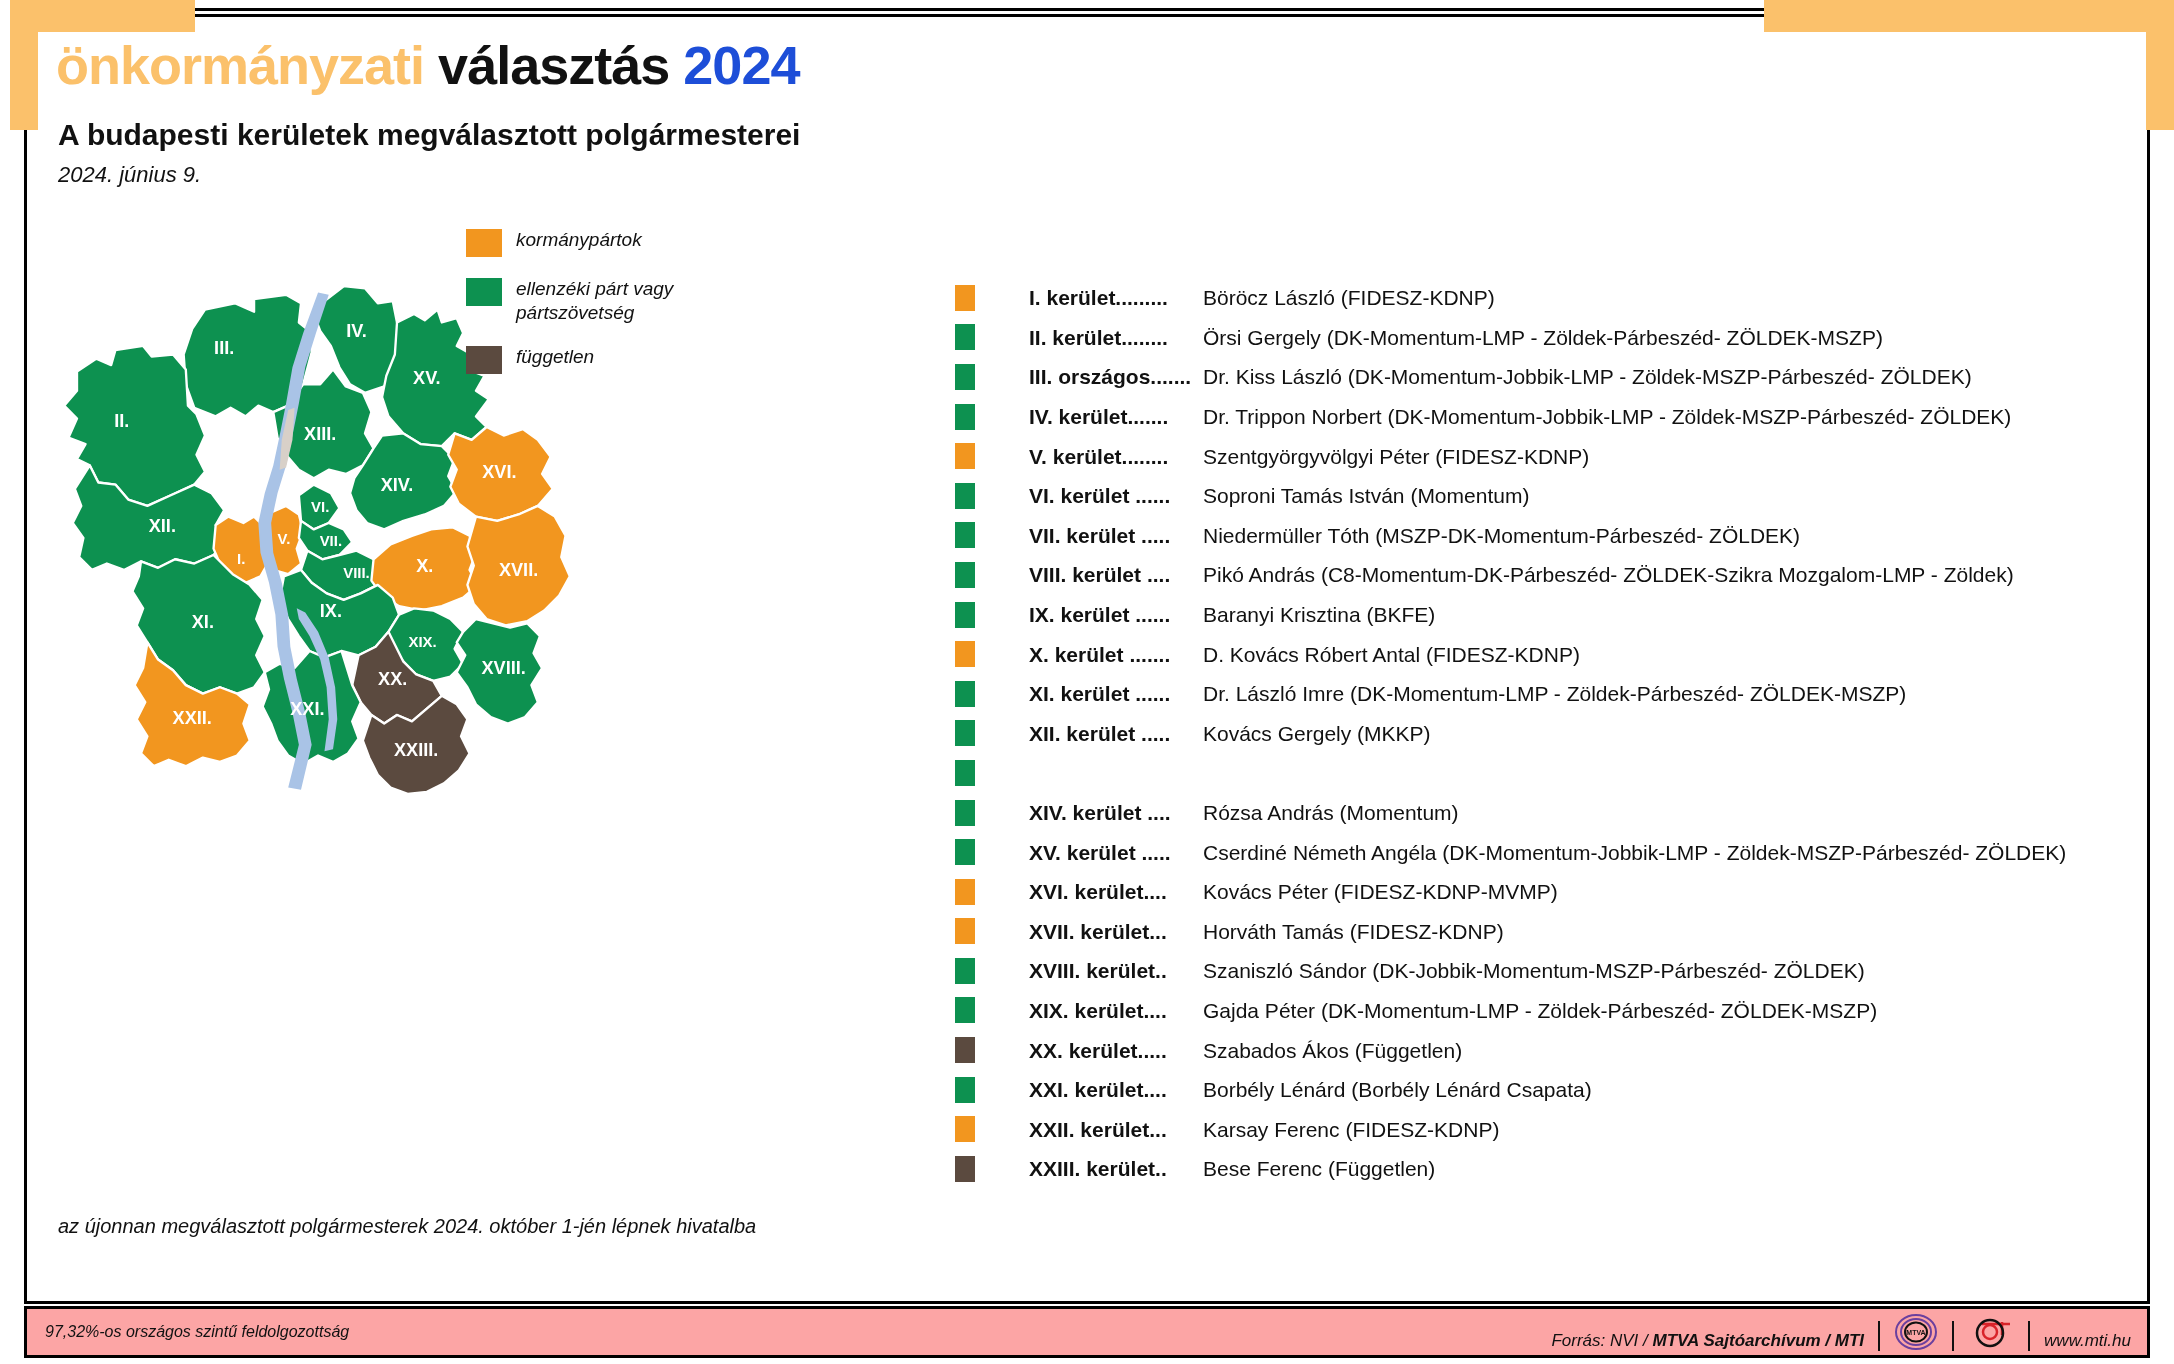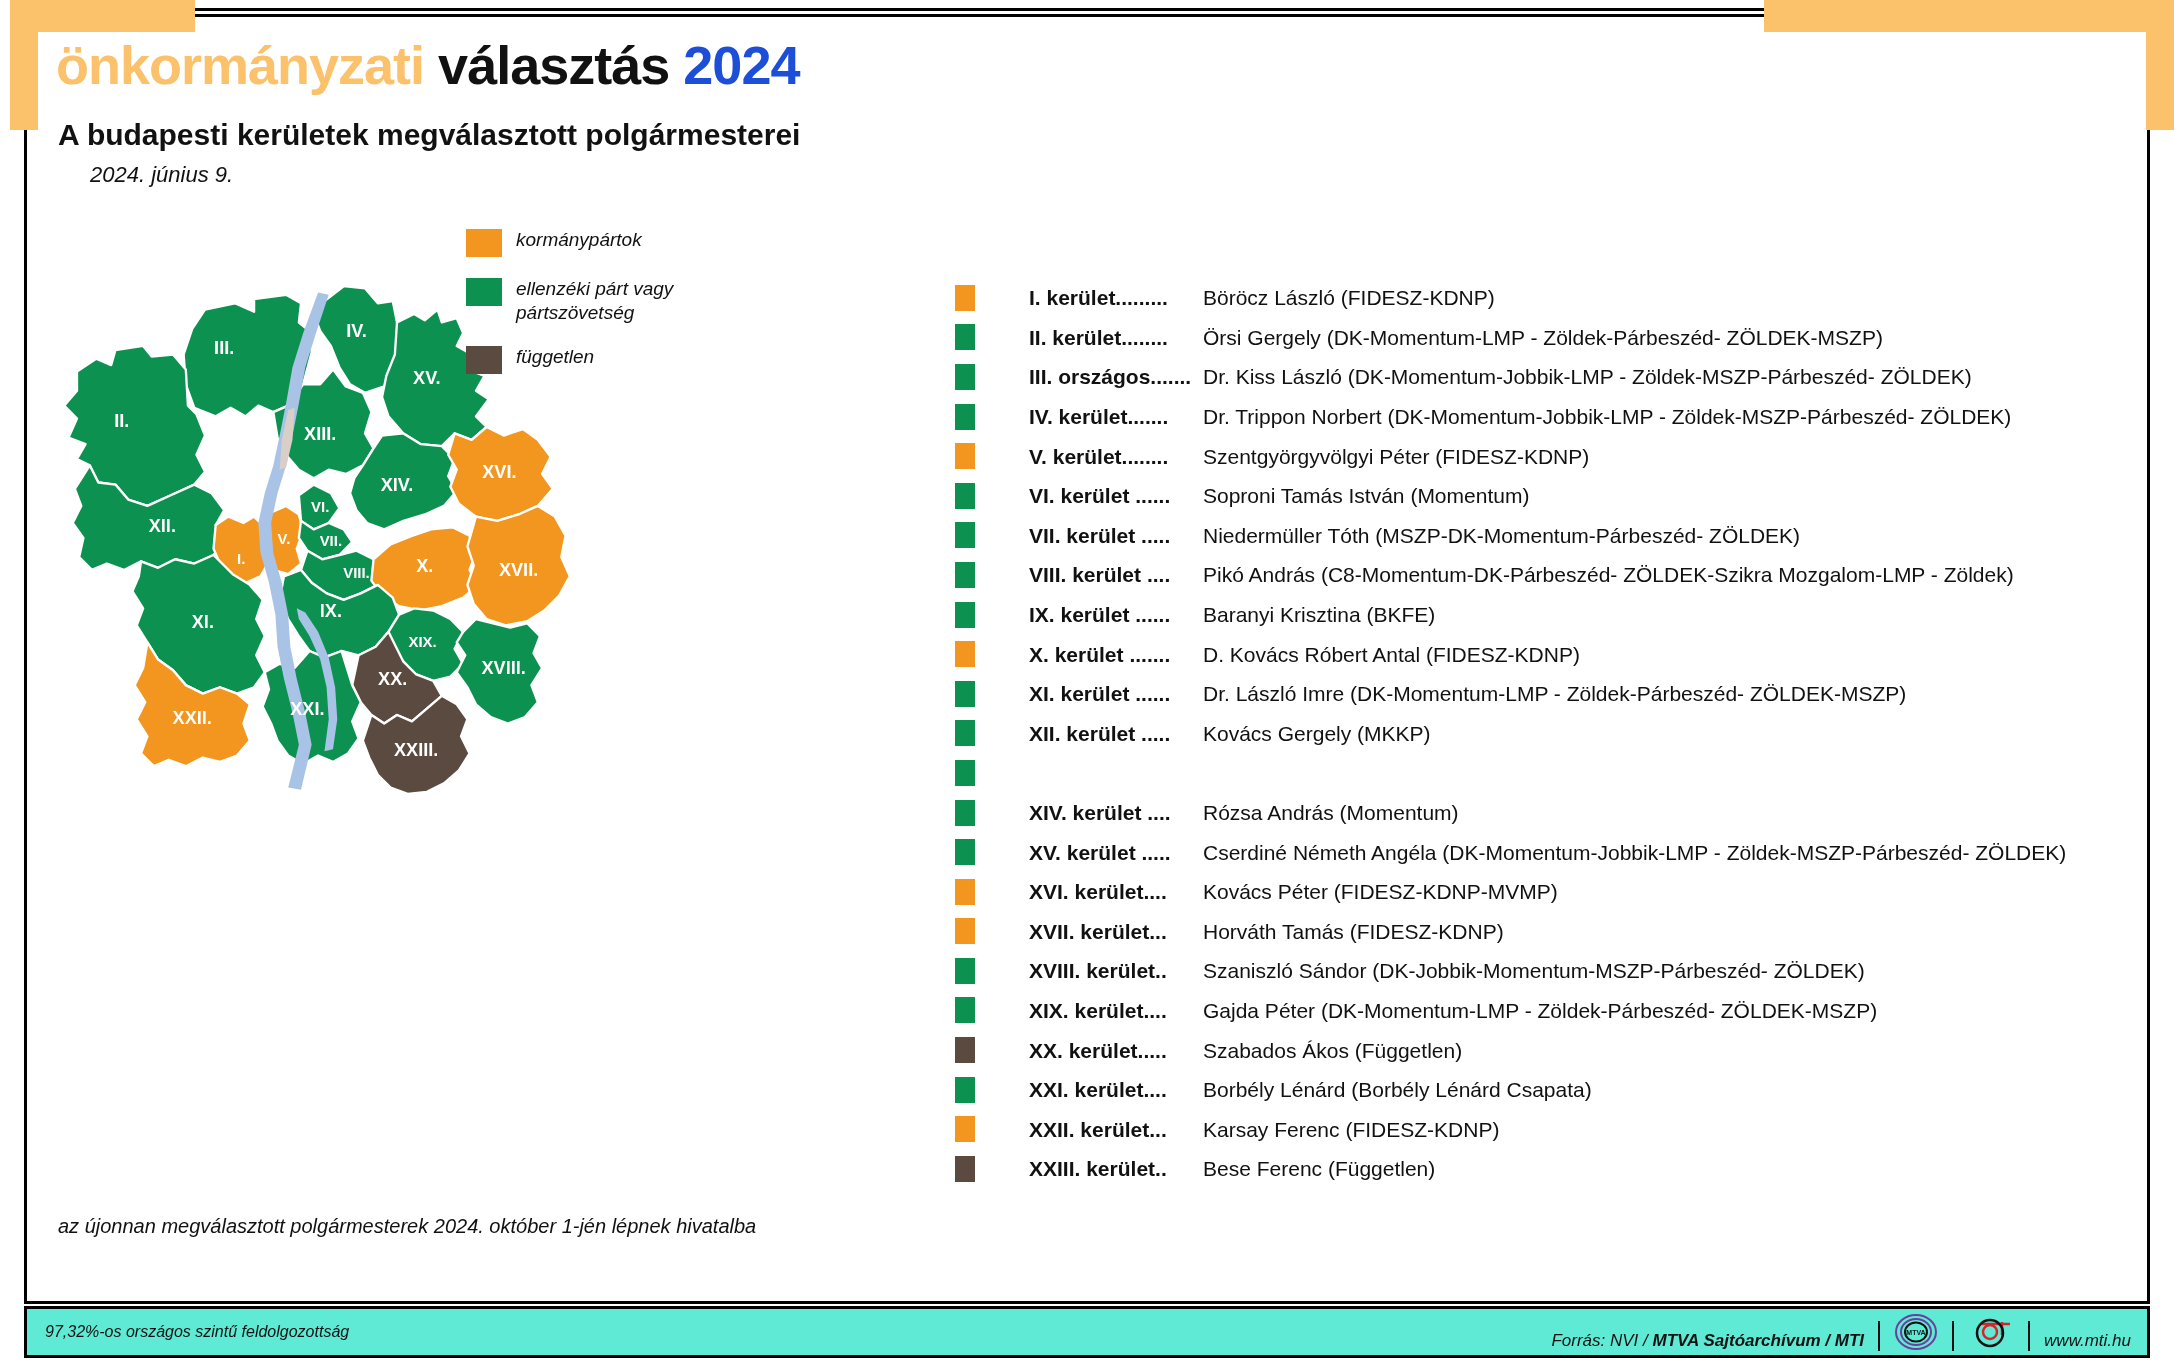--- a/index.html
+++ b/index.html
@@ -91,21 +91,20 @@
     color: #111111;
     white-space: nowrap;
   }
   .subdate {
     position: absolute;
     left: 58px; top: 162px;
     font-size: 22px;
     font-style: italic;
     color: #111111;
     white-space: nowrap;
-    margin-left: 32px;
   }
 
   
   .map-legend {
     position: absolute;
     left: 466px; top: 228px;
     width: 210px;
   }
   .ml-row {
     display: flex;
@@ -180,21 +179,21 @@
   .dl-name { font-weight: 400; }
 
   
   .footer {
     position: absolute;
     left: 24px; right: 24px;
     bottom: 6px;
     height: 52px;
     border: 3px solid #000000;
     box-sizing: border-box;
-    background: #5eead4;
+    background: #fca5a5;
   }
   .footer-left {
     position: absolute;
     left: 18px; top: 50%;
     transform: translateY(-50%);
     font-size: 16px;
     font-style: italic;
     color: #111111;
     white-space: nowrap;
   }

